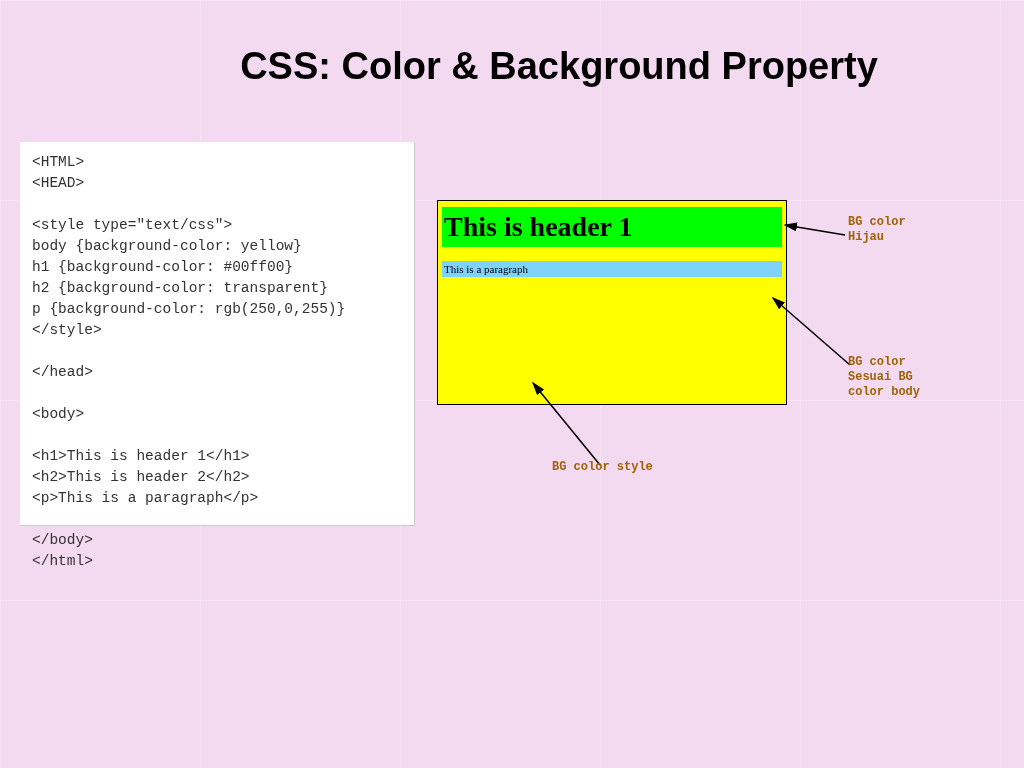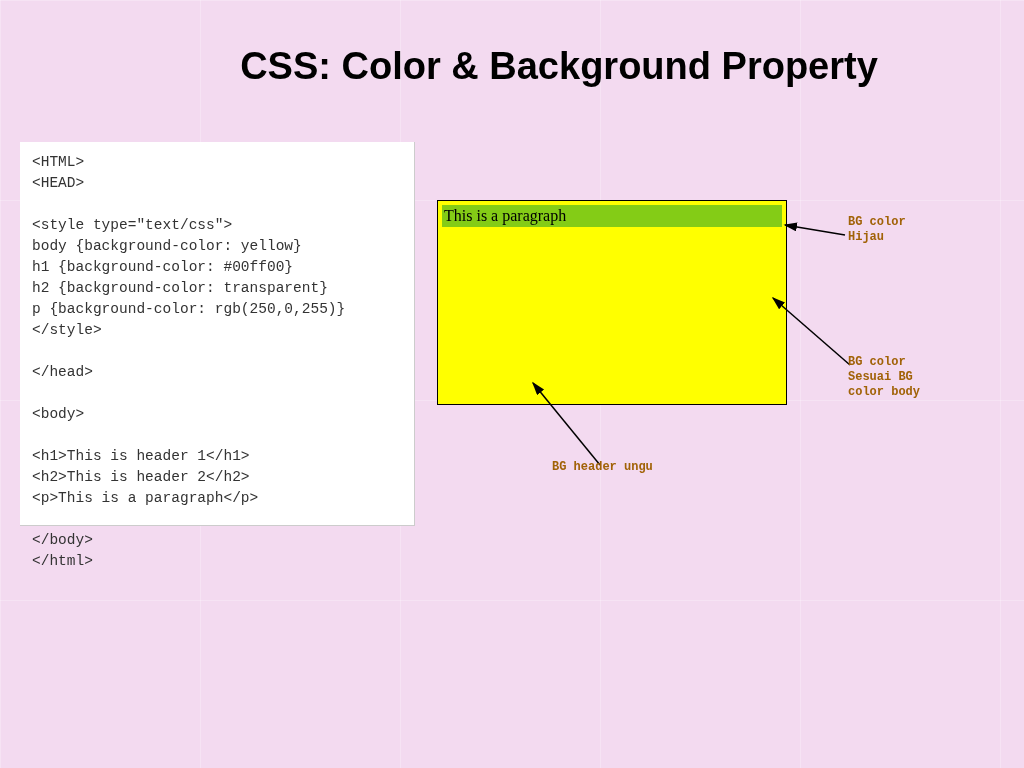--- a/index.html
+++ b/index.html
@@ -73,23 +73,23 @@
   .preview-h2 {
     background: transparent;
     font-family: "Times New Roman", serif;
     font-weight: bold;
     font-size: 22px;
     color: #000;
     padding: 2px;
     margin: 0 0 22px 0;
   }
   .preview-p {
-    background: #84cc16;
+    background: #7dd3fc;
     font-family: "Times New Roman", serif;
-    font-size: 16px;
+    font-size: 11px;
     color: #000;
     padding: 2px;
     margin: 0;
   }
   .annotation {
     position: absolute;
     font-family: Liberation Mono, monospace;
     font-size: 12px;
     font-weight: bold;
     color: #a16207;
@@ -123,20 +123,21 @@
 &lt;body&gt;
 
 &lt;h1&gt;This is header 1&lt;/h1&gt;
 &lt;h2&gt;This is header 2&lt;/h2&gt;
 &lt;p&gt;This is a paragraph&lt;/p&gt;
 
 &lt;/body&gt;
 &lt;/html&gt;</div>
 
 <div class="preview-box">
+  <div class="preview-h1">This is header 1</div>
   <div class="preview-p">This is a paragraph</div>
 </div>
 
 <svg class="arrow-svg" style="left:780px; top:215px;" width="80" height="30">
   <defs>
     <marker id="ah1" markerWidth="10" markerHeight="10" refX="8" refY="3" orient="auto">
       <path d="M0,0 L0,6 L9,3 z" fill="#000"></path>
     </marker>
   </defs>
   <line x1="65" y1="20" x2="5" y2="10" stroke="#000" stroke-width="1.5" marker-end="url(#ah1)"></line>
@@ -157,13 +158,13 @@
 color body</div>
 
 <svg class="arrow-svg" style="left:525px; top:375px;" width="90" height="95">
   <defs>
     <marker id="ah3" markerWidth="10" markerHeight="10" refX="8" refY="3" orient="auto">
       <path d="M0,0 L0,6 L9,3 z" fill="#000"></path>
     </marker>
   </defs>
   <line x1="75" y1="90" x2="8" y2="8" stroke="#000" stroke-width="1.5" marker-end="url(#ah3)"></line>
 </svg>
-<div class="annotation" style="left:552px; top:460px;">BG header ungu</div>
+<div class="annotation" style="left:552px; top:460px;">BG color style</div>
 
 </body></html>

